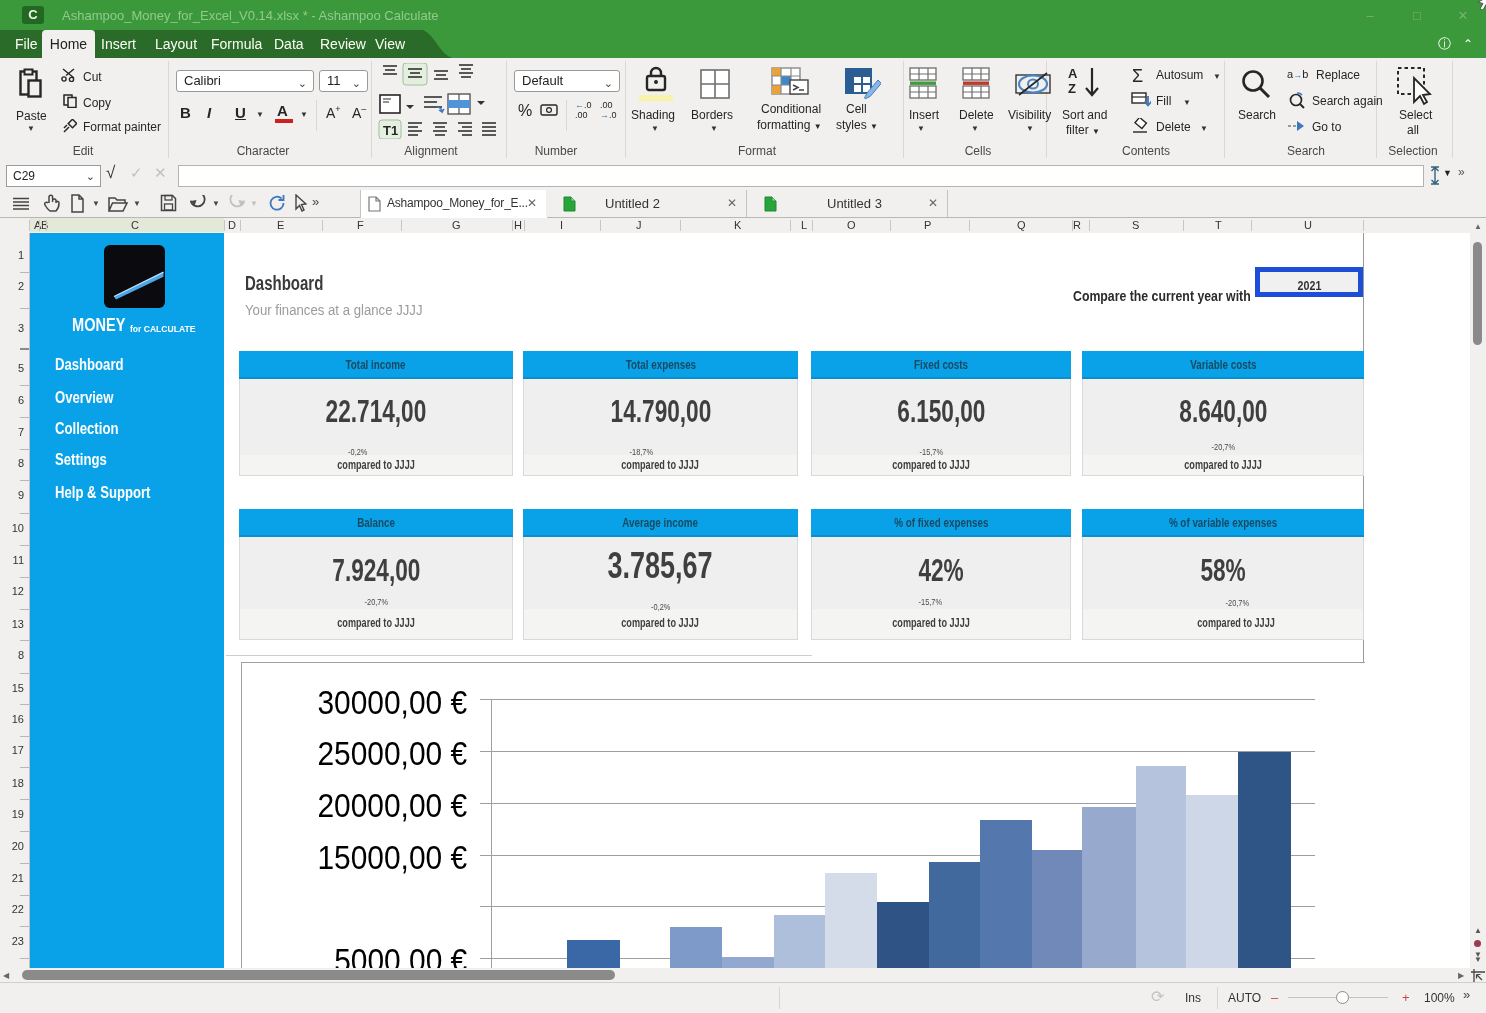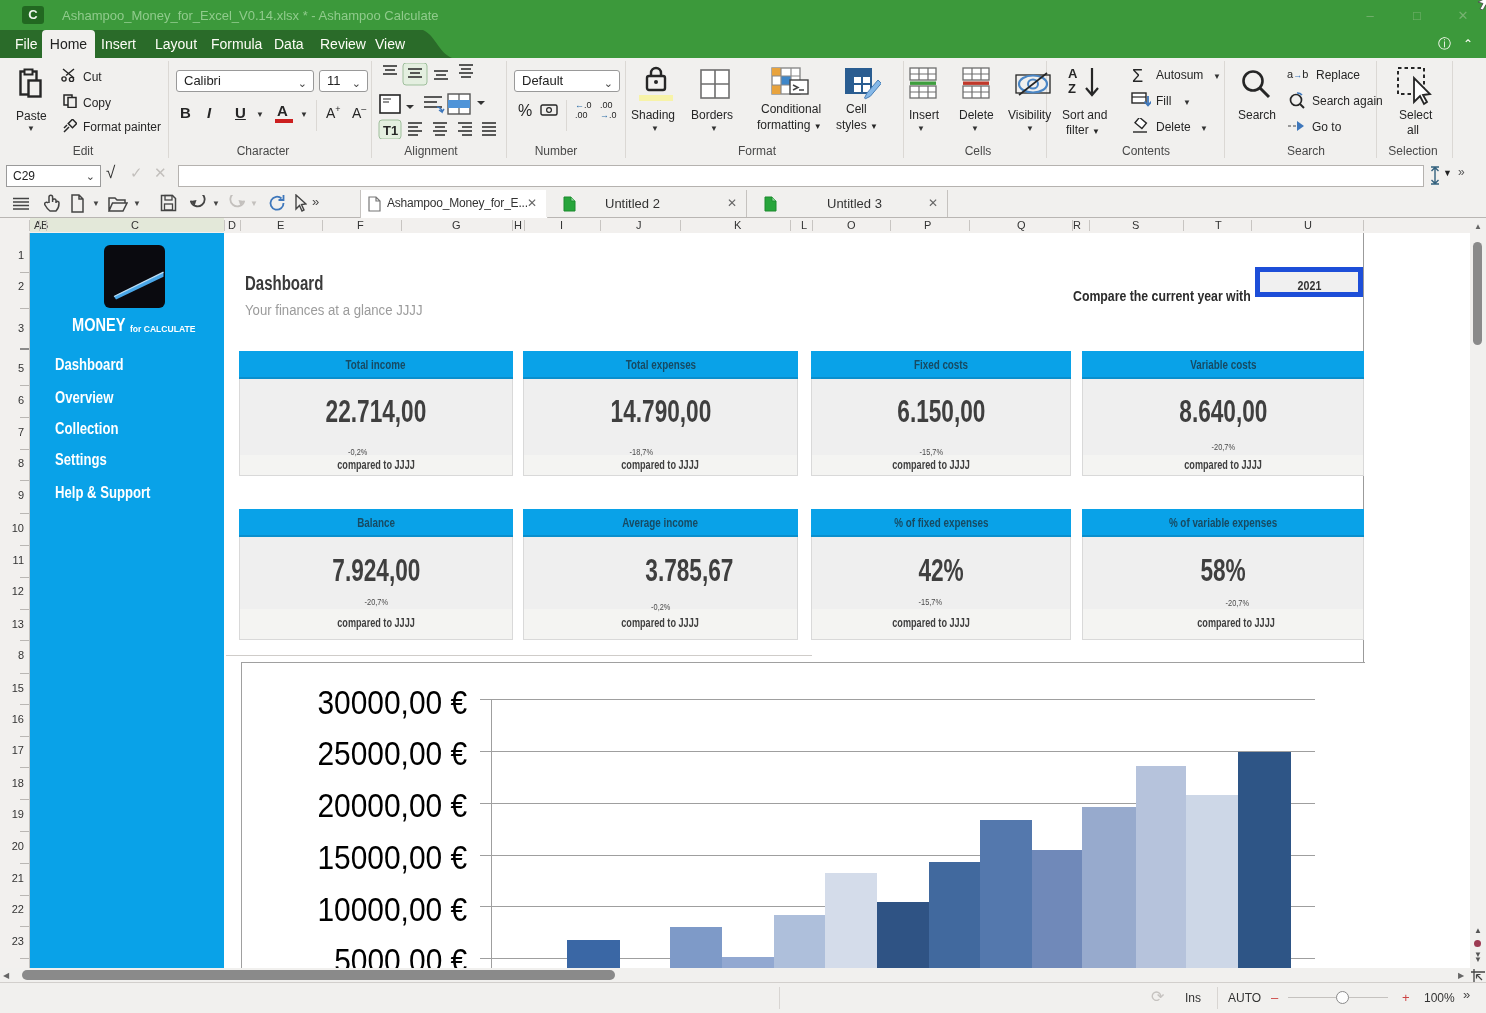--- a/index.html
+++ b/index.html
@@ -503,21 +503,21 @@
       <div class="cardbody" style="height:103px;"></div>
       <div class="abs" style="left:1px;top:100px;width:calc(100% - 2px);height:30px;background:#f4f4f2;"></div>
       <div class="bignum" style="top:44px;font-size:31px;"><span class="cn">7.924,00</span></div>
       <div class="pct" style="top:88px;"><span class="cond">-20,7%</span></div>
       <div class="cmp" style="top:107px;"><span class="cc">compared to JJJJ</span></div>
     </div>
     <div class="card" style="left:523px;top:276px;width:275px;height:131px;">
       <div class="cardhdr"><span class="cond">Average income</span></div>
       <div class="cardbody" style="height:103px;"></div>
       <div class="abs" style="left:1px;top:100px;width:calc(100% - 2px);height:30px;background:#f4f4f2;"></div>
-      <div class="bignum" style="top:44px;font-size:31px;padding-left:29px;"><span class="cn">3.785,67</span></div>
+      <div class="bignum" style="top:36px;font-size:37px;"><span class="cn">3.785,67</span></div>
       <div class="pct" style="top:93px;"><span class="cond">-0,2%</span></div>
       <div class="cmp" style="top:107px;"><span class="cc">compared to JJJJ</span></div>
     </div>
     <div class="card" style="left:811px;top:276px;width:260px;height:131px;">
       <div class="cardhdr"><span class="cond">% of fixed expenses</span></div>
       <div class="cardbody" style="height:103px;"></div>
       <div class="abs" style="left:1px;top:100px;width:calc(100% - 2px);height:30px;background:#f4f4f2;"></div>
       <div class="bignum" style="top:44px;font-size:31px;"><span class="cn">42%</span></div>
       <div class="pct" style="top:88px;left:-11px;"><span class="cond">-15,7%</span></div>
       <div class="cmp" style="top:107px;left:-10px;"><span class="cc">compared to JJJJ</span></div>
@@ -532,21 +532,20 @@
     </div>
 
     <div class="abs" style="left:226px;top:422px;width:586px;height:1px;background:#cfccc9;"></div>
 
     <div class="abs" style="left:241px;top:429px;width:1123px;height:306px;background:#fff;border:1px solid #a0a0a0;border-bottom:none;border-right:none;"></div>
 
     <div class="ylab" style="top:450px;"><span class="ylc">30000,00 €</span></div>
     <div class="ylab" style="top:501px;"><span class="ylc">25000,00 €</span></div>
     <div class="ylab" style="top:553px;"><span class="ylc">20000,00 €</span></div>
     <div class="ylab" style="top:605px;"><span class="ylc">15000,00 €</span></div>
-    <div class="ylab" style="top:657px;"><span class="ylc">10000,00 €</span></div>
     <div class="ylab" style="top:708px;"><span class="ylc">5000,00 €</span></div>
 
     <div class="grid" style="top:466px;left:480px;width:835px;"></div>
     <div class="grid" style="top:518px;left:480px;width:835px;"></div>
     <div class="grid" style="top:570px;left:480px;width:835px;"></div>
     <div class="grid" style="top:622px;left:480px;width:835px;"></div>
     <div class="grid" style="top:673px;left:480px;width:835px;"></div>
     <div class="grid" style="top:725px;left:480px;width:835px;"></div>
     <div class="abs" style="left:491px;top:466px;width:1px;height:269px;background:#9f9f9f;"></div>
 

